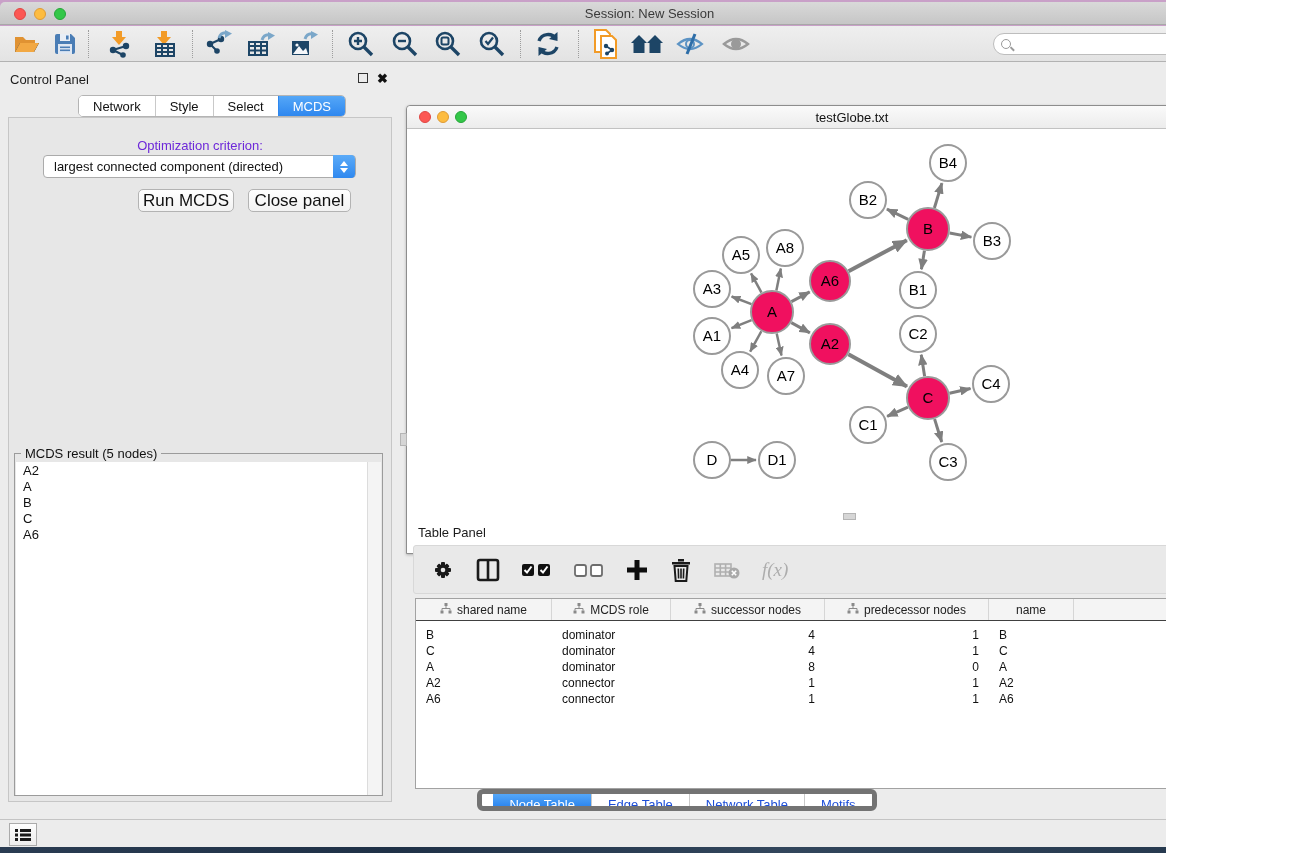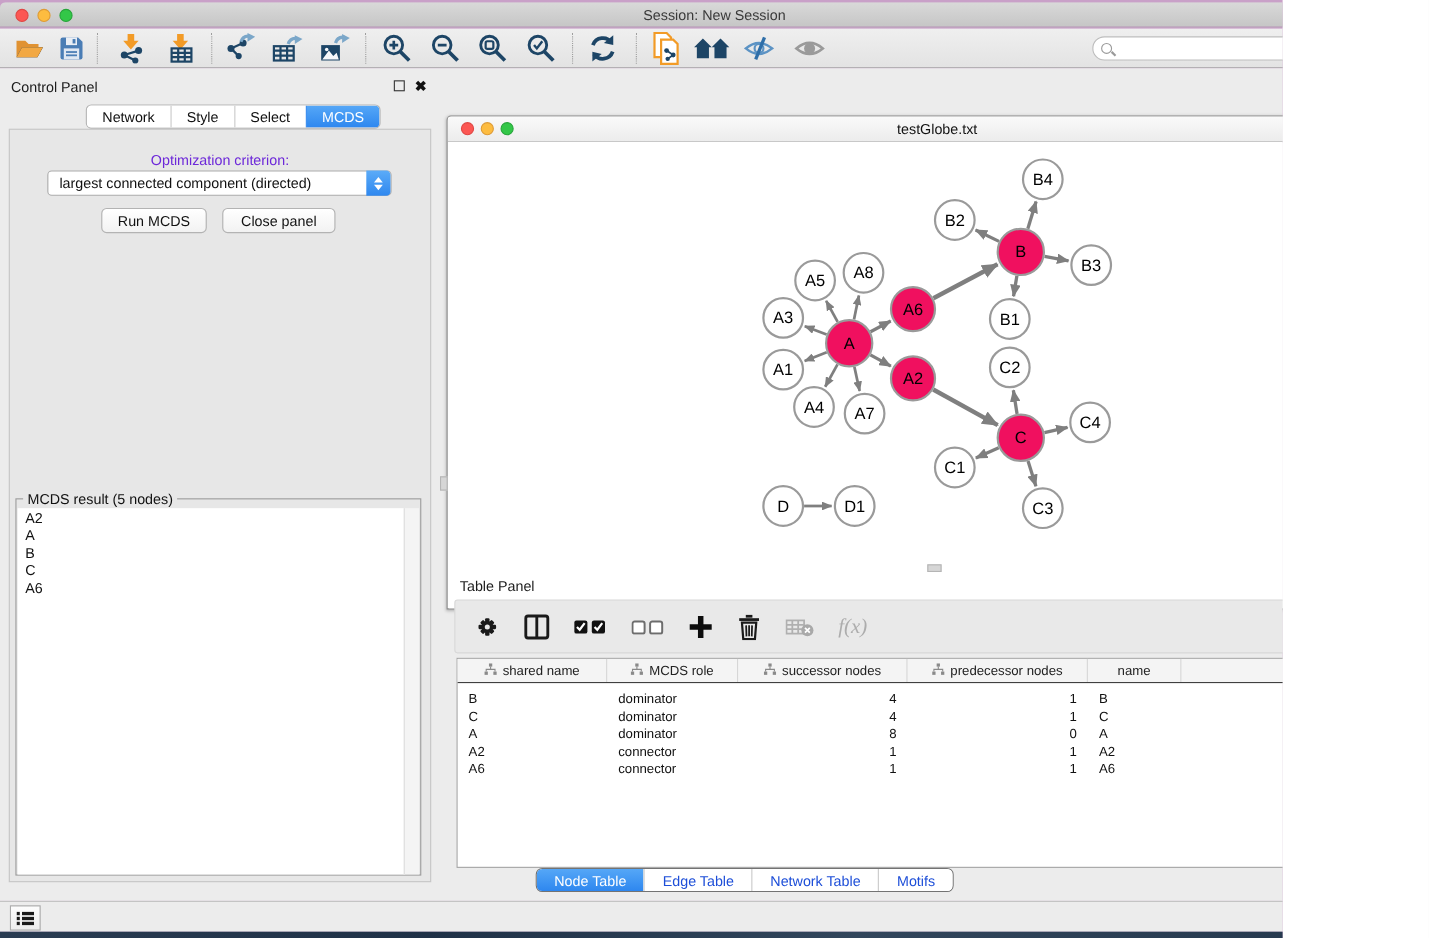--- a/index.html
+++ b/index.html
@@ -41,21 +41,21 @@
   .seg-tab.active { background:linear-gradient(#55a7f7,#2e87ef); color:#fff; border-left-color:#2e87ef; }
 
   .opt-label { position:absolute; left:0; top:76px; width:400px; text-align:center; font-size:13px; color:#6d28d9; }
   .combo { position:absolute; left:43px; top:93px; width:313px; height:23px; background:#fff;
     border:1px solid #ababab; border-radius:4px; font-size:13px; line-height:21px; padding-left:10px; color:#111; }
   .combo-step { position:absolute; right:0; top:-1px; width:22px; height:23px; border-radius:0 4px 4px 0;
     background:linear-gradient(#5babf8,#2f88ef); display:flex; flex-direction:column; align-items:center; justify-content:center; gap:2px; }
   .car-up { width:0; height:0; border-left:4px solid transparent; border-right:4px solid transparent; border-bottom:5px solid #fff; }
   .car-dn { width:0; height:0; border-left:4px solid transparent; border-right:4px solid transparent; border-top:5px solid #fff; }
   .cp-btn { position:absolute; top:127px; height:23px; background:linear-gradient(#ffffff,#f2f2f2);
-    border:1px solid #b3b3b3; border-radius:5px; font-size:13px; color:#111; line-height:21px; }
+    border:1px solid #b3b3b3; border-radius:5px; font-size:17px; color:#111; line-height:21px;margin-left:46px; }
 
   .groupbox { position:absolute; left:14px; top:391px; width:369px; height:343px; border:1px solid #9b9b9b; }
   .groupbox-title { position:absolute; left:6px; top:-8px; background:#e7e7e7; padding:0 4px; font-size:13px; color:#111; }
   .result-list { position:absolute; left:1px; top:8px; width:352px; height:333px; background:#fff; font-size:13px; color:#111; }
   .result-item { padding:1px 0 1px 7px; height:16px; line-height:15px; }
   .list-scroll { position:absolute; right:1px; top:8px; width:14px; height:333px; background:#f4f4f4; border-left:1px solid #dcdcdc; }
 
   
   .netwin { position:absolute; left:406px; top:1px; width:892px; height:449px;
     background:#fff; border:1px solid #8d8d8d; border-radius:4px 4px 0 0; box-shadow:0 1px 3px rgba(0,0,0,.25);margin-top:42px; }
@@ -77,21 +77,21 @@
   .fx { font-family:"Liberation Serif", serif; font-style:italic; font-size:19px; color:#adadad; }
 
   .datatable { position:absolute; left:415px; top:536px; width:876px; height:191px; background:#fff; border:1px solid #a2a2a2; }
   .dt-header { display:flex; height:22px; border-bottom:1px solid #404040; background:#f4f4f4; }
   .dt-hcell { display:flex; align-items:center; justify-content:center; gap:5px; font-size:12px; color:#222;
     border-right:1px solid #d6d6d6; }
   .dt-row { display:flex; height:16px; font-size:12px; color:#111; }
   .dt-cell { overflow:hidden; white-space:nowrap; line-height:16px; }
 
   .bottom-tabs { position:absolute; left:0; top:727px; width:1299px; height:24px; display:flex; justify-content:center; }
-  .btab-wrap { display:flex; height:22px; border:1px solid #737373; border-radius:6px; overflow:hidden; background:#fff; margin-left:55px; }
+  .btab-wrap { display:flex; height:22px; border:5px solid #737373; border-radius:6px; overflow:hidden; background:#fff; margin-left:55px;padding-left:11px; }
   .btab { padding:0 16px; font-size:13px; line-height:21px; color:#1d4ed8; background:#fff; border-left:1px solid #c9c9c9; }
   .btab:first-child { border-left:none; }
   .btab.active { background:linear-gradient(#55a7f7,#2e87ef); color:#fff; border-left-color:#2e87ef; }
 
   
   .statusbar { position:absolute; left:0; top:819px; width:1299px; height:28px;
     background:#ececec; border-top:1px solid #c4c4c4; }
   .list-btn { position:absolute; left:9px; top:3px; width:28px; height:23px; background:linear-gradient(#fdfdfd,#ededed);
     border:1px solid #ababab; display:flex; align-items:center; justify-content:center; }
   .memory-btn { position:absolute; right:8px; top:2px; height:24px; padding:0 11px;

